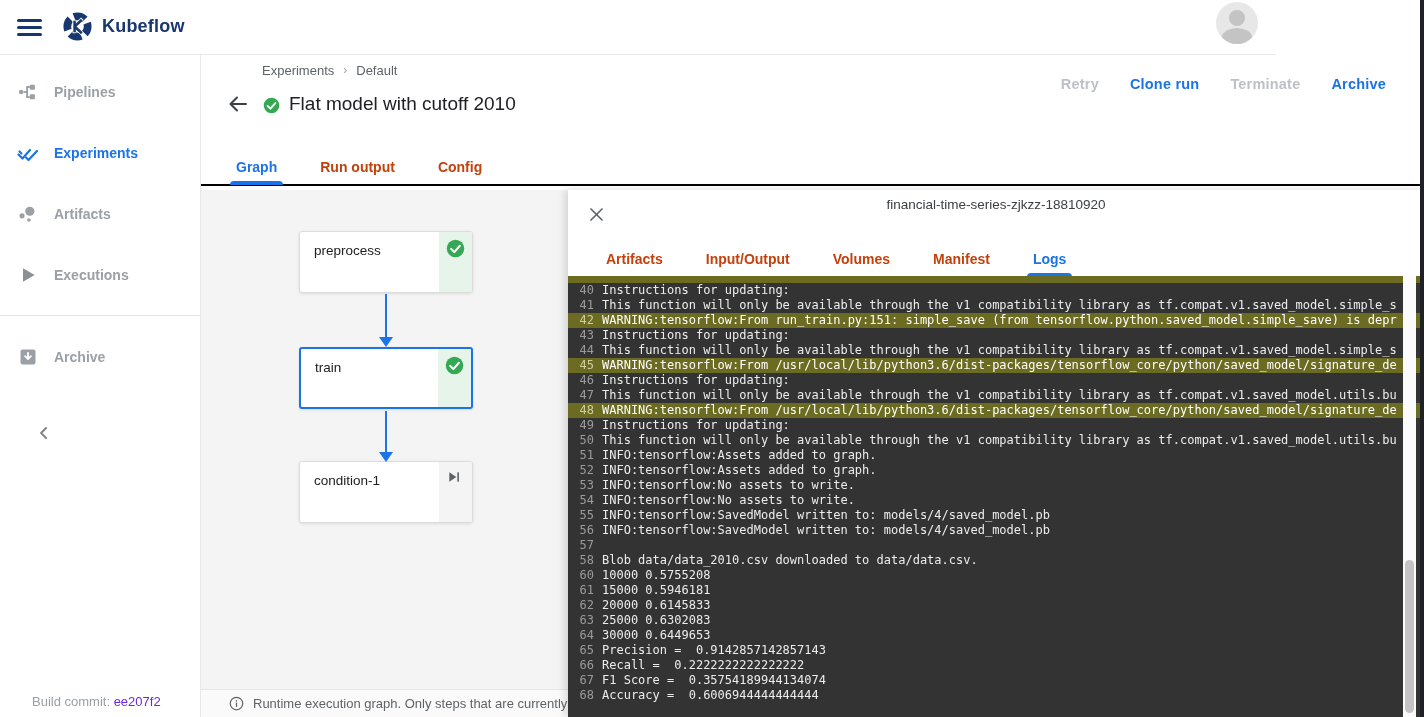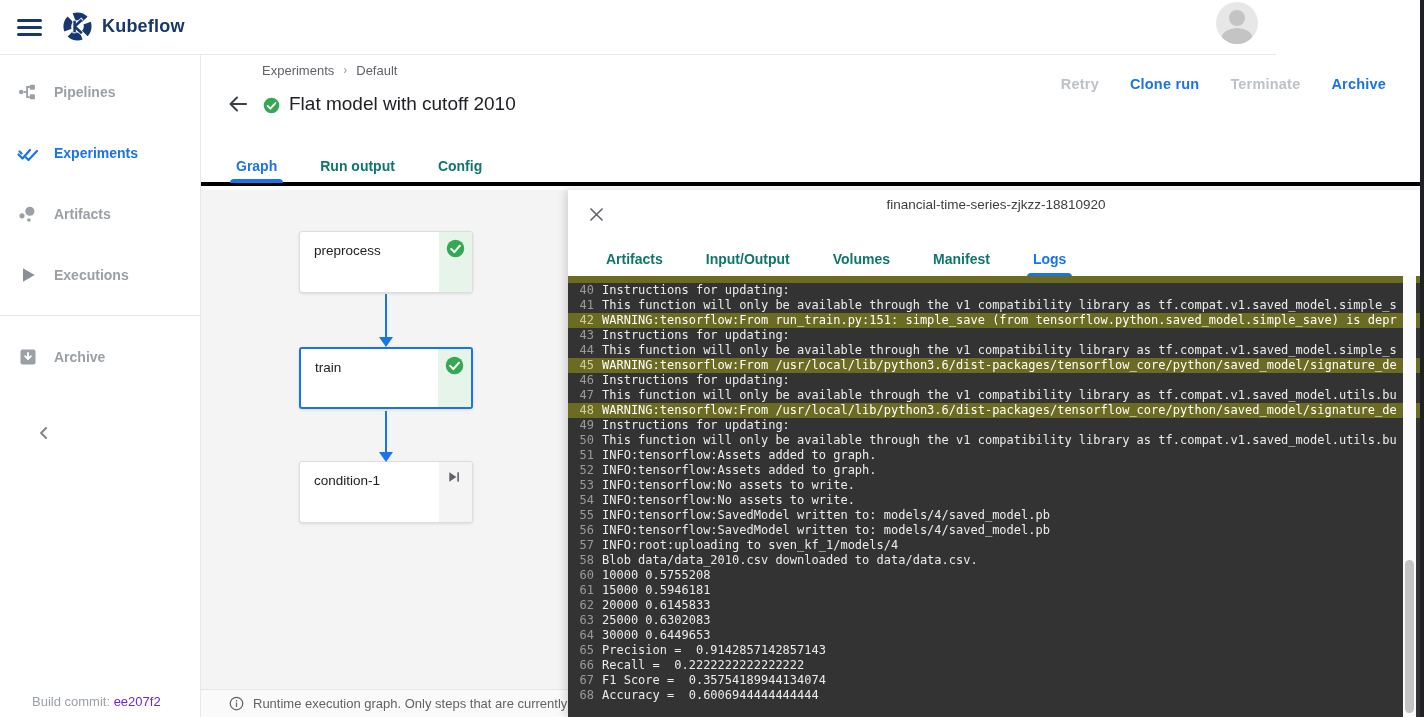--- a/index.html
+++ b/index.html
@@ -38,24 +38,24 @@
   .back-arrow { position:absolute; left:226px; top:92px; width:24px; height:24px; color:#3c4043; cursor:pointer; z-index:6;}
   .status-dot { position:absolute; left:263px; top:97px; width:17px; height:17px; z-index:6;}
   .page-title { position:absolute; left:289px; top:93px; font-size:19px; color:#202124; z-index:6;}
   .run-actions { position:absolute; top:76px; right:38px; display:flex; gap:31px; z-index:6;}
   .run-action { font-size:14.5px; font-weight:700; letter-spacing:.2px; background:none; border:none;
                 font-family:"Liberation Sans",sans-serif; }
   .run-action.enabled { color:#1a73e8; cursor:pointer; }
   .run-action.disabled { color:#bdc1c6; }
 
   
-  .main-tabs { position:absolute; left:201px; right:0; top:150px; height:36px; border-bottom:4px solid #000000;
+  .main-tabs { position:absolute; left:201px; right:0; top:150px; height:36px; border-bottom:2px solid #000000;
                display:flex; padding-left:32px; background:#fff; }
   .tab { position:relative; height:100%; display:flex; align-items:center; padding:0 3px; margin-right:37px;
-         font-size:14px; font-weight:700; color:#0f766e; cursor:pointer; }
+         font-size:14px; font-weight:700; color:#c2410c; cursor:pointer; }
   .tab.active { color:#1a73e8; }
   .tab.active .tab-underline { position:absolute; left:-3px; right:-3px; bottom:-1px; height:4px;
          background:#1a73e8; border-radius:4px 4px 0 0; }
 
   
   .graph-area { position:absolute; left:201px; right:0; top:190px; bottom:0; background:#f4f4f4; }
   .graph-node { position:absolute; width:174px; height:62px; background:#fff; border:1px solid #dcdcdc;
                 border-radius:3px; box-shadow:0 1px 3px rgba(0,0,0,.10); cursor:pointer; overflow:hidden; }
   .graph-node.selected { border:2px solid #1a73e8; }
   .node-pos-0 { left:98px; top:41px; }
@@ -317,21 +317,21 @@
         <div class="log-line"><span class="ln">47</span><span class="lt">This function will only be available through the v1 compatibility library as tf.compat.v1.saved_model.utils.bu</span></div>
         <div class="log-line hl"><span class="ln">48</span><span class="lt">WARNING:tensorflow:From /usr/local/lib/python3.6/dist-packages/tensorflow_core/python/saved_model/signature_de</span></div>
         <div class="log-line"><span class="ln">49</span><span class="lt">Instructions for updating:</span></div>
         <div class="log-line"><span class="ln">50</span><span class="lt">This function will only be available through the v1 compatibility library as tf.compat.v1.saved_model.utils.bu</span></div>
         <div class="log-line"><span class="ln">51</span><span class="lt">INFO:tensorflow:Assets added to graph.</span></div>
         <div class="log-line"><span class="ln">52</span><span class="lt">INFO:tensorflow:Assets added to graph.</span></div>
         <div class="log-line"><span class="ln">53</span><span class="lt">INFO:tensorflow:No assets to write.</span></div>
         <div class="log-line"><span class="ln">54</span><span class="lt">INFO:tensorflow:No assets to write.</span></div>
         <div class="log-line"><span class="ln">55</span><span class="lt">INFO:tensorflow:SavedModel written to: models/4/saved_model.pb</span></div>
         <div class="log-line"><span class="ln">56</span><span class="lt">INFO:tensorflow:SavedModel written to: models/4/saved_model.pb</span></div>
-        <div class="log-line"><span class="ln">57</span><span class="lt">INFO:root:uploading to sven_kf_1/models/4</span></div>
+        <div class="log-line"><span class="ln">57</span></div>
         <div class="log-line"><span class="ln">58</span><span class="lt">Blob data/data_2010.csv downloaded to data/data.csv.</span></div>
         <div class="log-line"><span class="ln">60</span><span class="lt">10000 0.5755208</span></div>
         <div class="log-line"><span class="ln">61</span><span class="lt">15000 0.5946181</span></div>
         <div class="log-line"><span class="ln">62</span><span class="lt">20000 0.6145833</span></div>
         <div class="log-line"><span class="ln">63</span><span class="lt">25000 0.6302083</span></div>
         <div class="log-line"><span class="ln">64</span><span class="lt">30000 0.6449653</span></div>
         <div class="log-line"><span class="ln">65</span><span class="lt">Precision =  0.9142857142857143</span></div>
         <div class="log-line"><span class="ln">66</span><span class="lt">Recall =  0.2222222222222222</span></div>
         <div class="log-line"><span class="ln">67</span><span class="lt">F1 Score =  0.35754189944134074</span></div>
         <div class="log-line"><span class="ln">68</span><span class="lt">Accuracy =  0.6006944444444444</span></div>

